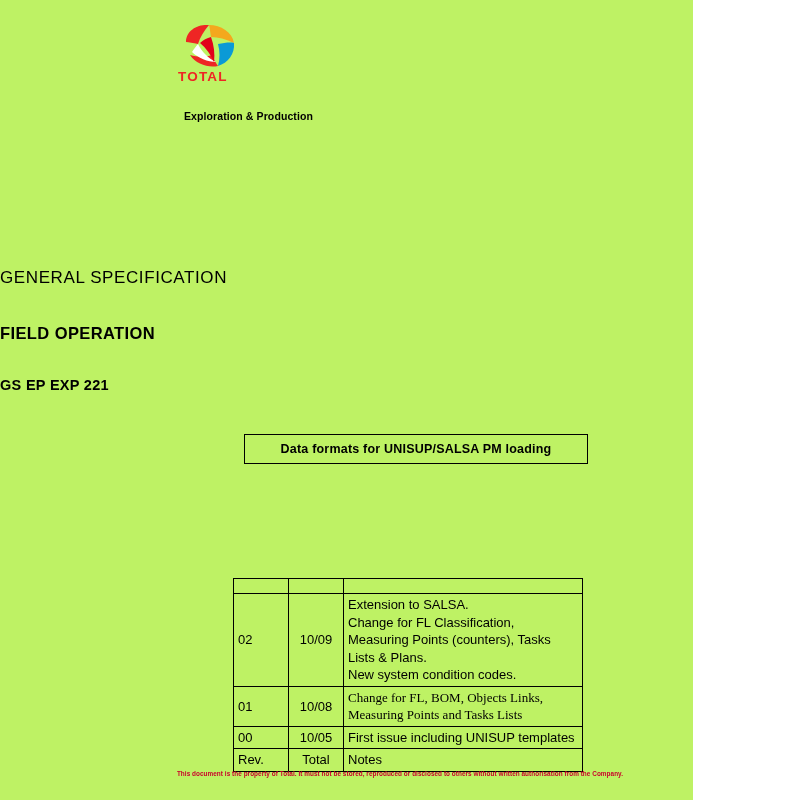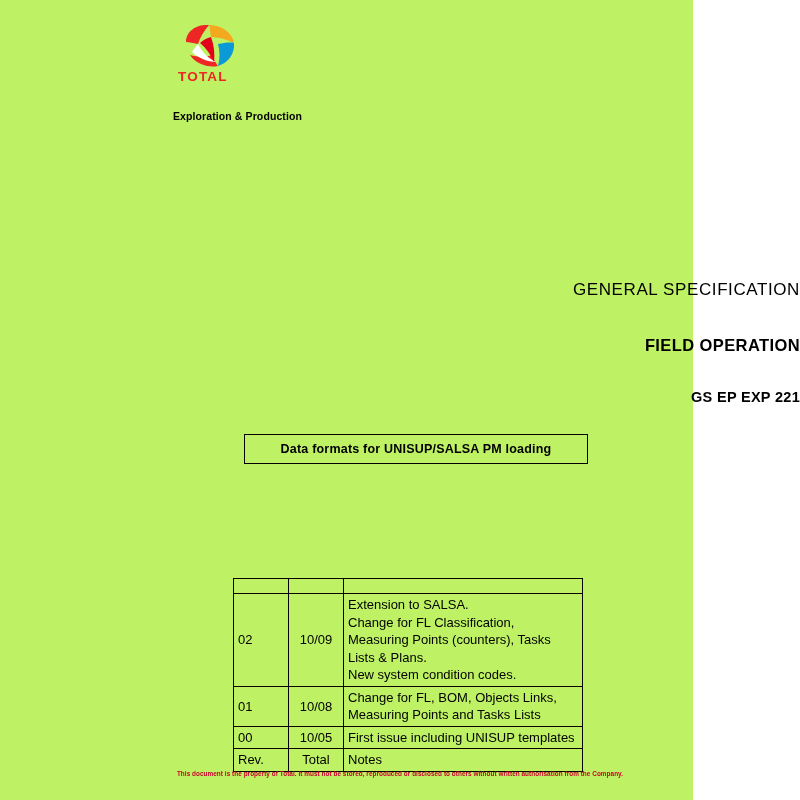--- a/index.html
+++ b/index.html
@@ -39,35 +39,35 @@
   .logo-word {
     margin-top: 1px;
     font-size: 13.5px;
     font-weight: bold;
     letter-spacing: 1.2px;
     color: #ee2624;
     font-family: "Liberation Sans", sans-serif;
   }
   .entity-line {
     position: absolute;
-    left: 173px;
+    left: 184px;
     top: 110px;
     font-size: 10.5px;
     font-weight: bold;
     color: #000000;
     letter-spacing: 0.1px;
   }
 
   
   .title-wrap {
     position: absolute;
     left: 0;
-    top: 280px;
+    top: 268px;
     width: 800px;
-    text-align: right;
+    text-align: left;
   }
   .t-general {
     font-size: 17px;
     letter-spacing: 0.6px;
     color: #000;
   }
   .t-field {
     margin-top: 36px;
     font-size: 16.5px;
     font-weight: bold;
@@ -192,21 +192,21 @@
     <tr>
       <td class="c-rev tall">02</td>
       <td class="c-date tall">10/09</td>
       <td class="c-notes tall" style="white-space: pre-line;">Extension to SALSA.
 Change for FL Classification, Measuring Points (counters), Tasks Lists &amp; Plans.
 New system condition codes.</td>
     </tr>
     <tr>
       <td class="c-rev mid">01</td>
       <td class="c-date mid">10/08</td>
-      <td class="c-notes mid" style="white-space: pre-line;">Change for FL, BOM, Objects Links, Measuring Points and Tasks Lists</td>
+      <td class="c-notes mid" style="white-space: pre-line; font-family: Liberation Serif, serif;">Change for FL, BOM, Objects Links, Measuring Points and Tasks Lists</td>
     </tr>
     <tr>
       <td class="c-rev short">00</td>
       <td class="c-date short">10/05</td>
       <td class="c-notes short">First issue including UNISUP templates</td>
     </tr>
     <tr>
       <td class="c-rev short">Rev.</td>
       <td class="c-date short">Total</td>
       <td class="c-notes short">Notes</td>

